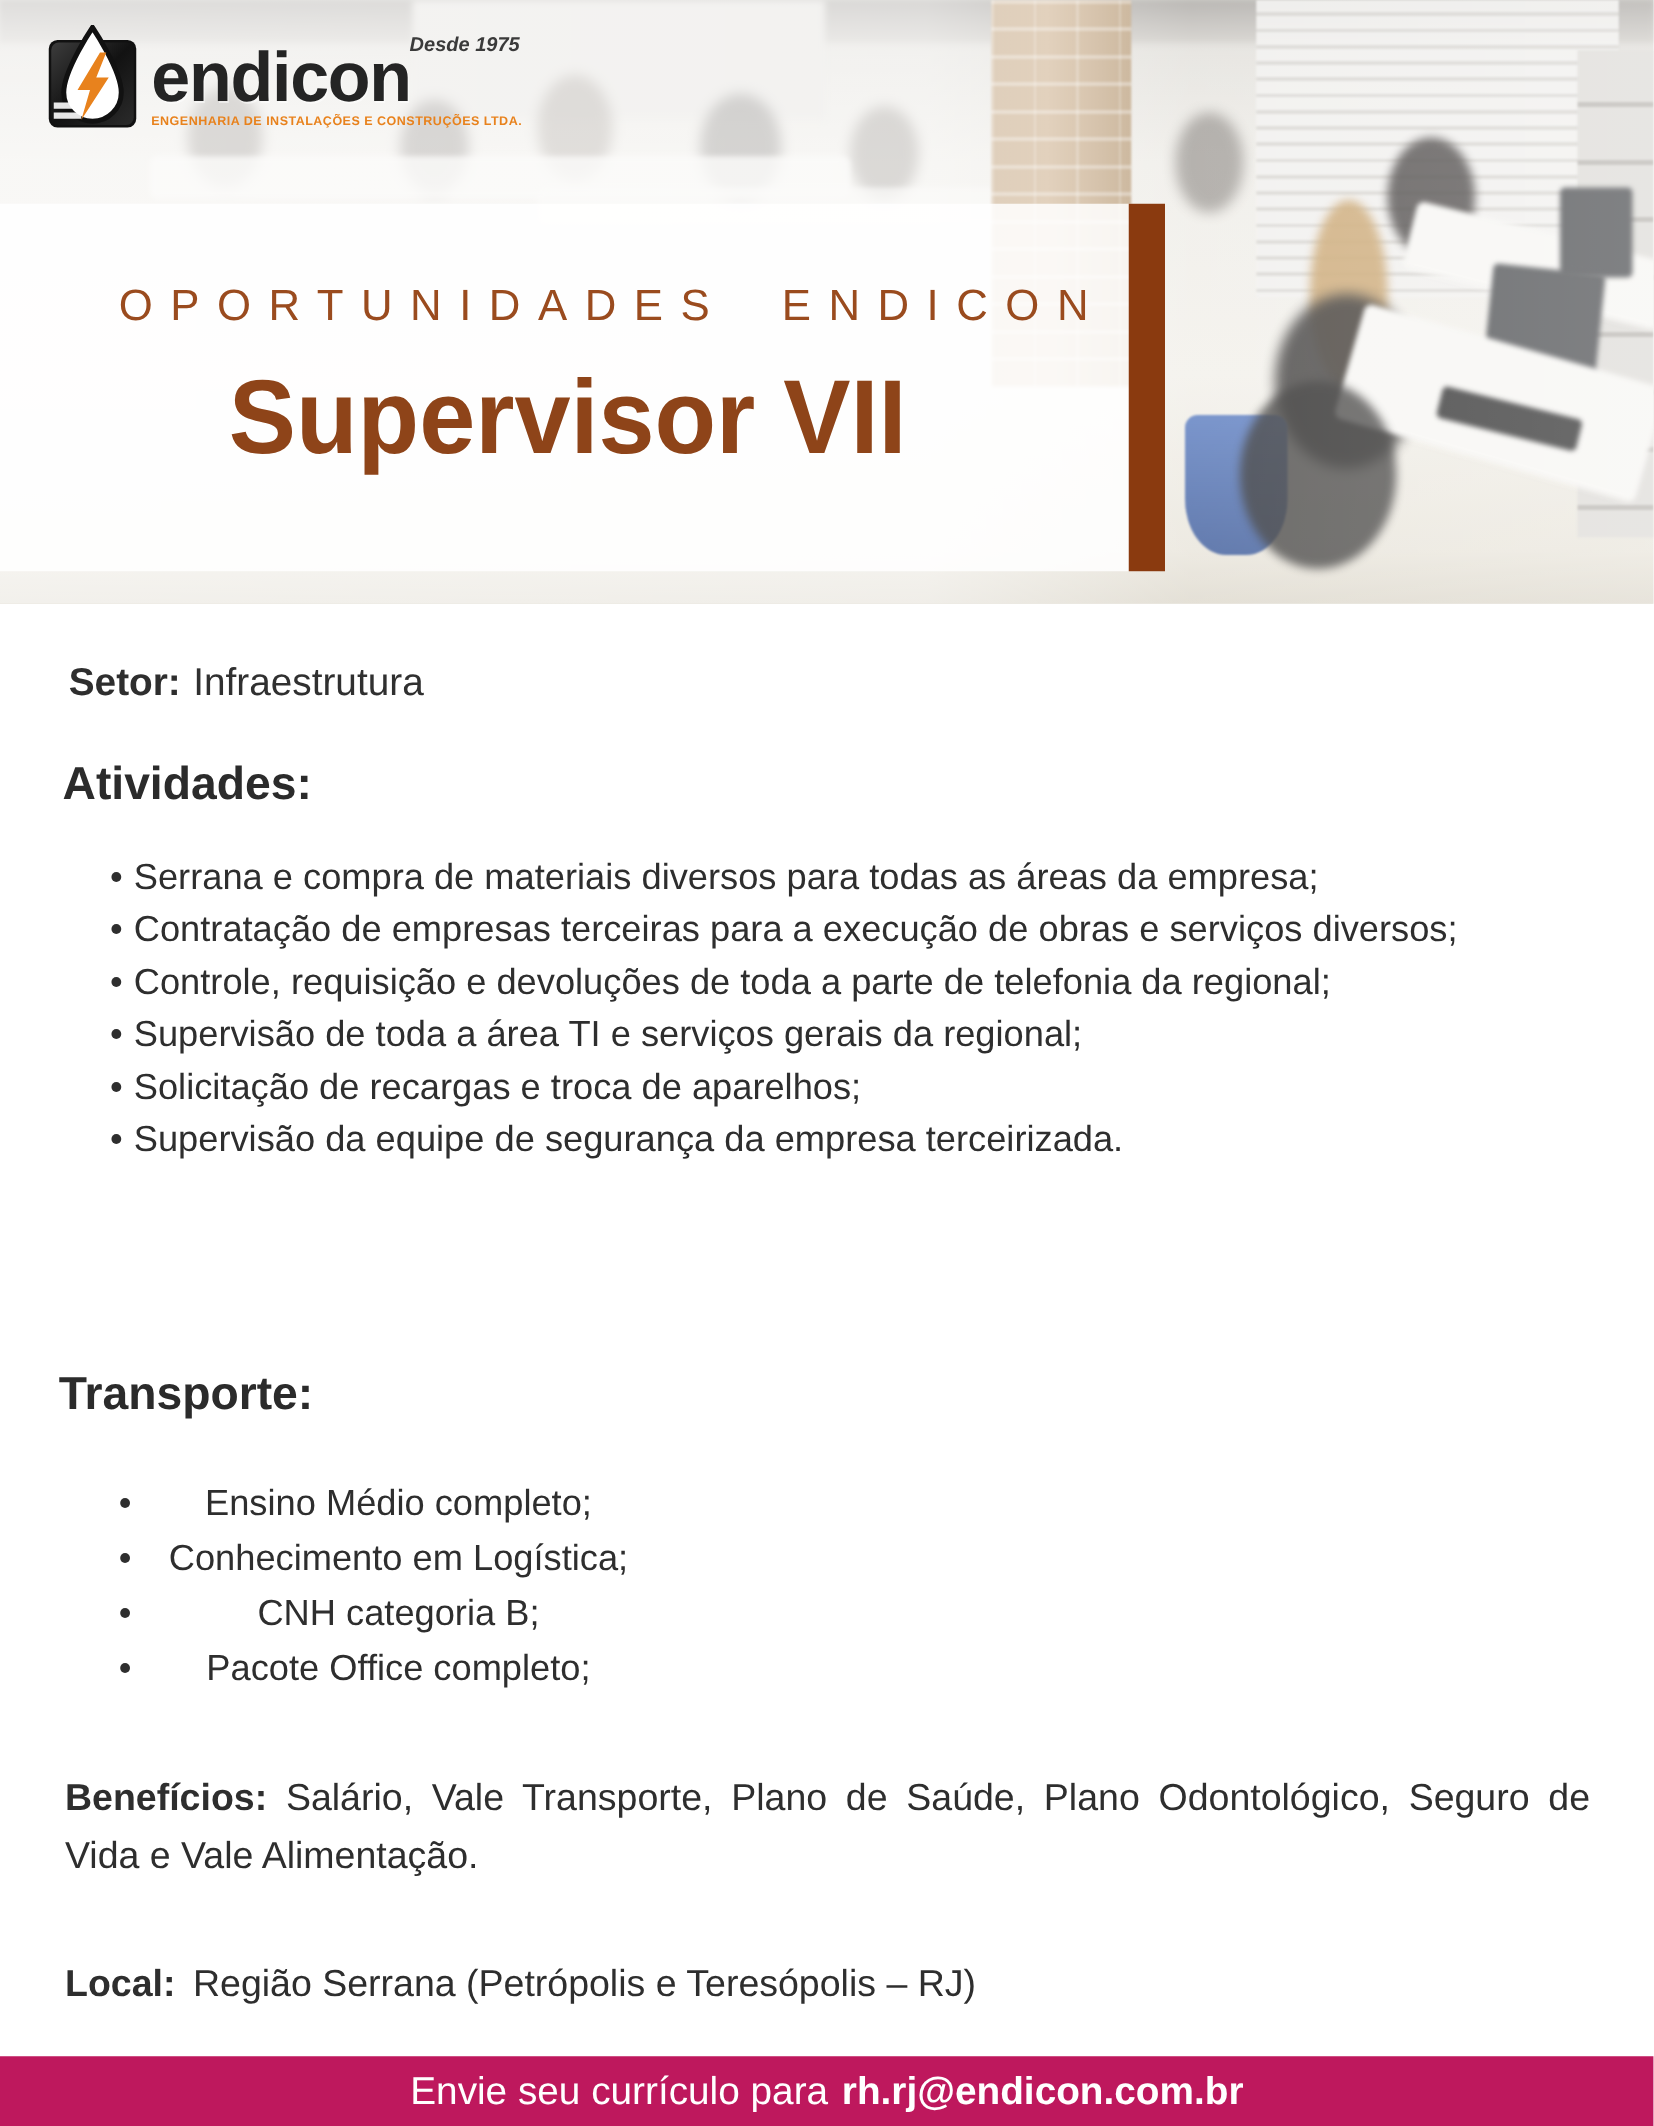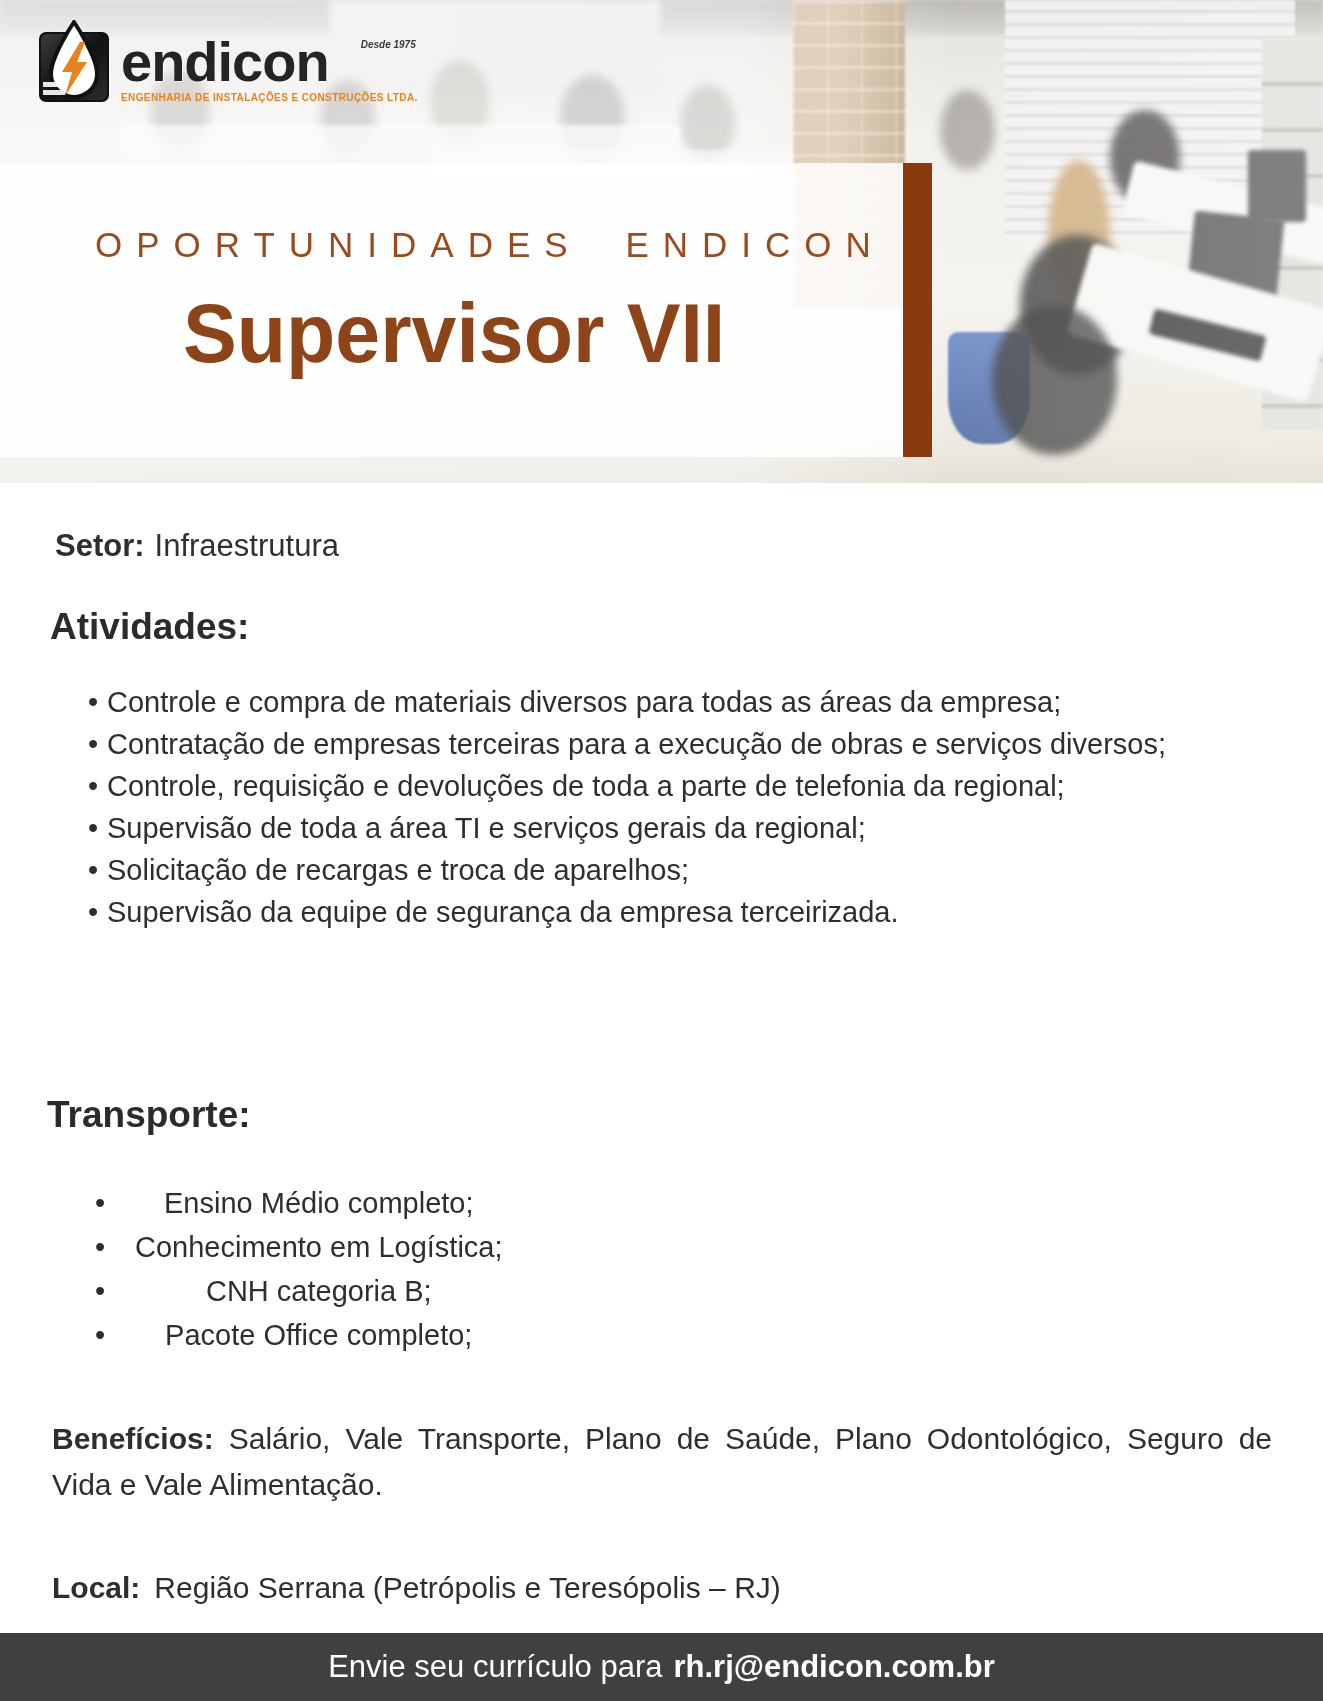--- a/index.html
+++ b/index.html
@@ -56,21 +56,21 @@
   .job-title{
     position:absolute;left:183px;top:128px;
     font-size:84px;font-weight:700;color:#8e4419;line-height:1.0;
     transform:scaleX(.96);transform-origin:left top;white-space:nowrap;
   }
   
   .logo{position:absolute;left:35px;top:20px;display:flex;align-items:flex-start;z-index:8;}
   .logo-mark{display:block;}
   .logo-text{position:relative;margin-left:4px;padding-top:14px;}
   .logo-since{
-    position:absolute;right:2px;top:19px;font-size:10px;font-style:italic;color:#3a3a3a;font-weight:700;
+    position:absolute;right:2px;top:8px;font-size:16px;font-style:italic;color:#3a3a3a;font-weight:700;
   }
   .logo-brand{
     font-size:56px;font-weight:800;color:#242424;letter-spacing:-1px;line-height:1.0;
     text-shadow:1px 1px 0 rgba(255,255,255,.5);
   }
   .logo-tagline{
     font-size:10px;font-weight:700;color:#e8821d;letter-spacing:.4px;margin-top:2px;white-space:nowrap;
   }
   
   .b{font-weight:700;}
@@ -84,21 +84,21 @@
   ul.flyer-list li::before{content:"\2022";position:absolute;left:0;top:0;}
   .acts{left:88px;top:681px;width:1180px;}
   .acts li{padding-left:19px;font-size:29px;line-height:42px;text-align:justify;}
   .reqs{left:95px;top:1181px;text-align:center;}
   .reqs li{padding-left:40px;font-size:29px;line-height:44px;}
   .benefits{position:absolute;left:52px;top:1416px;width:1220px;margin:0;font-size:30px;line-height:46px;text-align:justify;}
   .local-line{position:absolute;left:52px;top:1571px;margin:0;font-size:30px;}
   .local-line .val{margin-left:14px;}
   
   .footer{
-    position:absolute;left:0;bottom:0;width:100%;height:68px;background:#404040;
+    position:absolute;left:0;bottom:0;width:100%;height:56px;background:#be185d;
     display:flex;align-items:center;justify-content:center;z-index:9;
     font-size:31px;color:#ffffff;
   }
   .footer .email{font-weight:700;margin-left:11px;}
 </style>
 </head>
 <body>
 
 <div class="page">
 
@@ -161,21 +161,21 @@
       </div>
     </div>
   </div>
 
   <p class="sector-line">
     <span class="b">Setor:</span><span class="val">Infraestrutura</span>
   </p>
 
   <h2 class="sec-heading h-activities">Atividades:</h2>
   <ul class="flyer-list acts">
-    <li>Controle e compra de materiais diversos para todas as áreas da empresa;</li>
+    <li>Serrana e compra de materiais diversos para todas as áreas da empresa;</li>
     <li>Contratação de empresas terceiras para a execução de obras e serviços diversos;</li>
     <li>Controle, requisição e devoluções de toda a parte de telefonia da regional;</li>
     <li>Supervisão de toda a área TI e serviços gerais da regional;</li>
     <li>Solicitação de recargas e troca de aparelhos;</li>
     <li>Supervisão da equipe de segurança da empresa terceirizada.</li>
   </ul>
 
   <h2 class="sec-heading h-requirements">Transporte:</h2>
   <ul class="flyer-list reqs">
     <li>Ensino Médio completo;</li>

